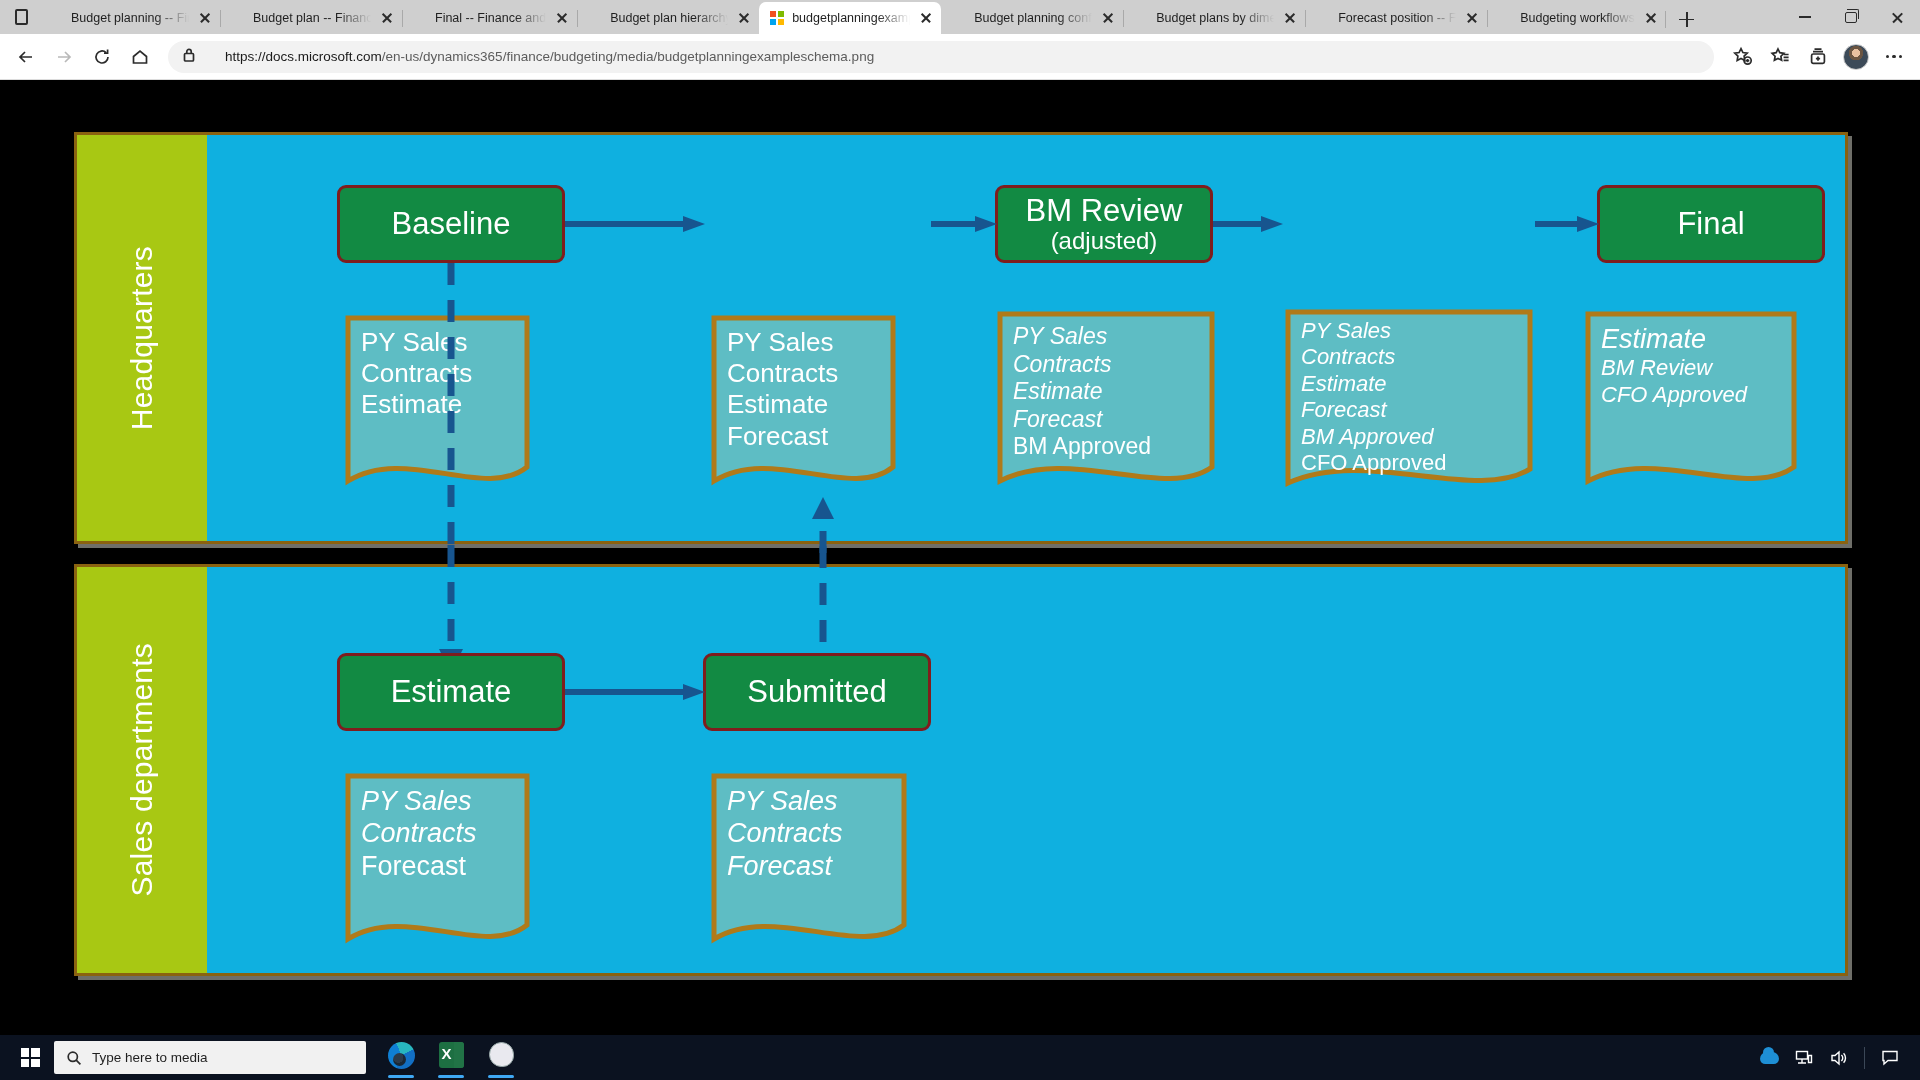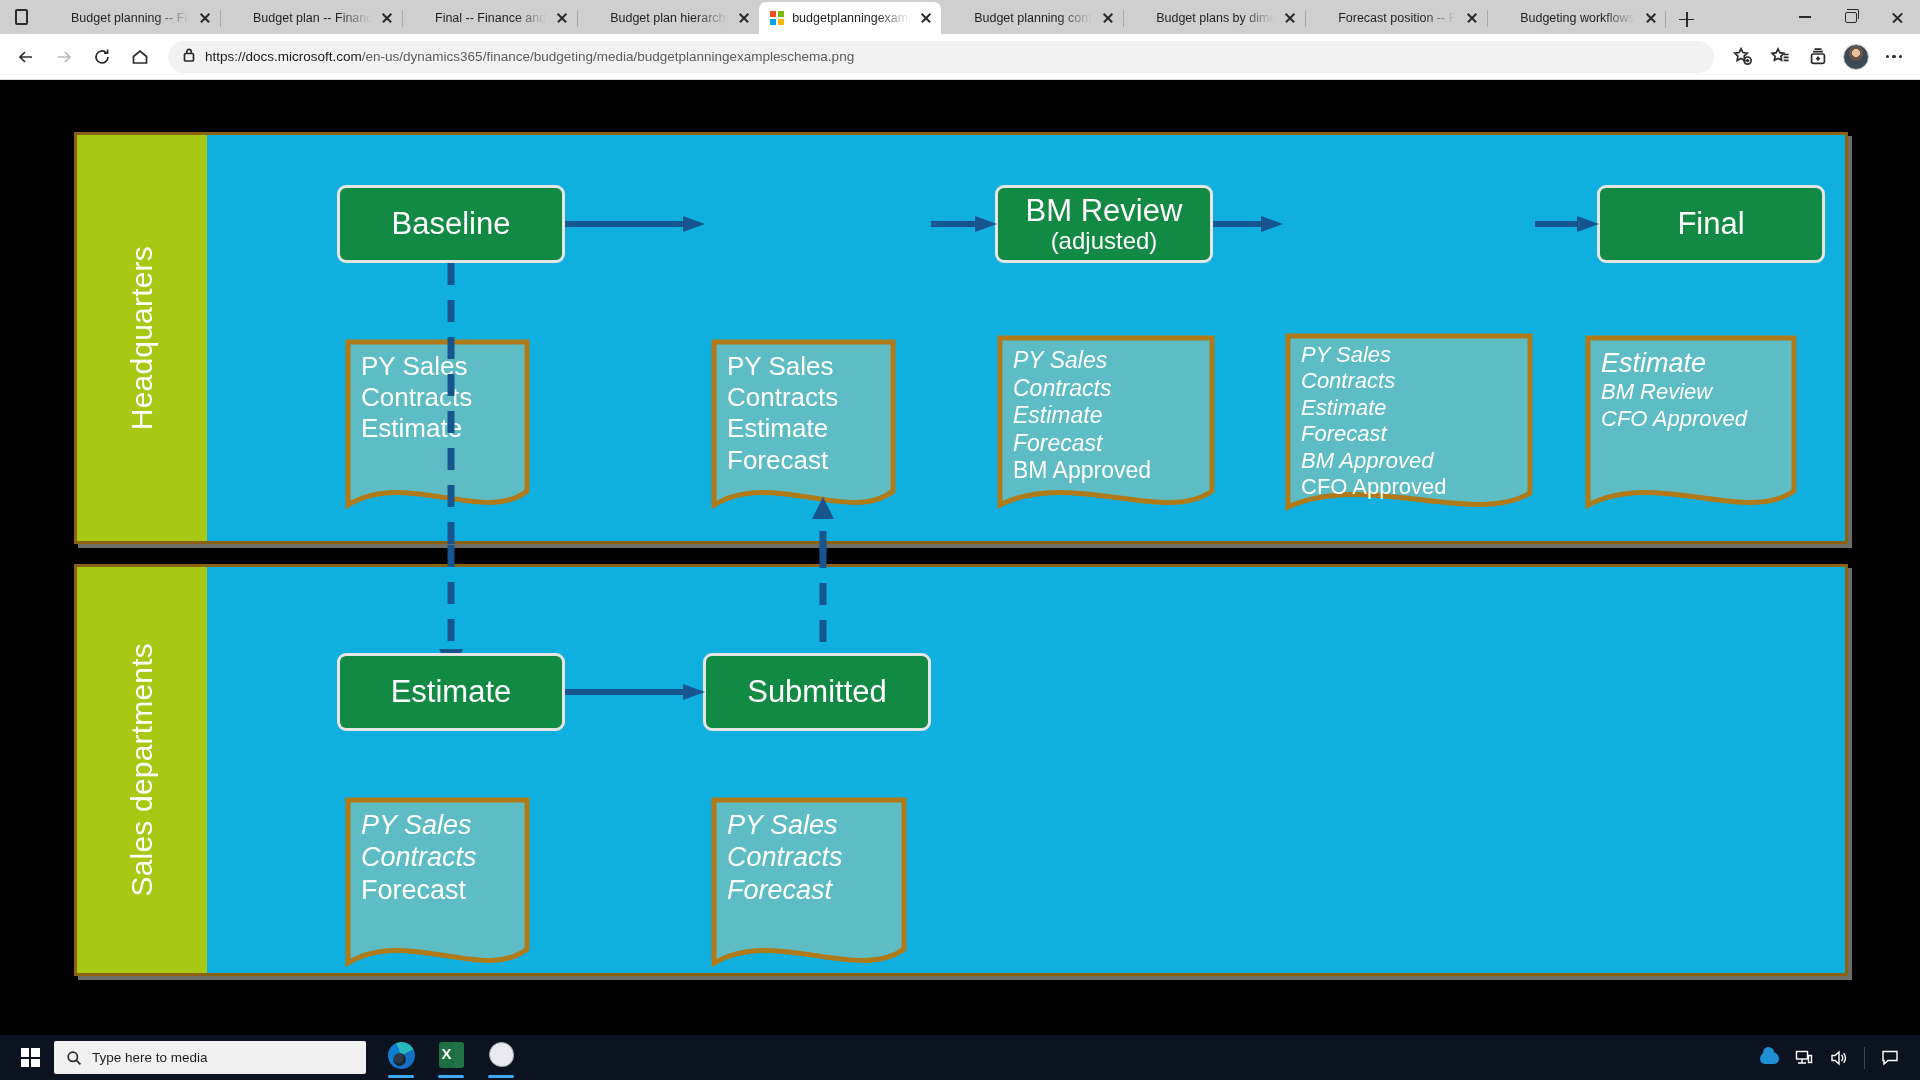--- a/index.html
+++ b/index.html
@@ -85,21 +85,21 @@
   }
   .navbtn { width: 36px; height: 36px; display:flex; align-items:center; justify-content:center; border-radius:4px; }
   .ic { stroke: #2b2b2b; fill: none; stroke-width: 1.7; }
   .ic.dim { stroke: #b9b9b9; }
 
   .omnibox {
     flex: 1 1 auto; height: 32px; background: #f2f2f2; border-radius: 16px;
     display: flex; align-items: center; gap: 9px; padding: 0 14px; margin: 0 8px;
     font-size: 13.5px;
   }
-  .url { color: #5c5c5c; white-space: nowrap; overflow: hidden; }
+  .url { color: #5c5c5c; white-space: nowrap; overflow: hidden; margin-left: 20px; }
   .url b { color: #1a1a1a; font-weight: 400; }
   .nav-right { display: flex; align-items: center; gap: 2px; }
   .avatar {
     width: 26px; height: 26px; border-radius: 50%;
     background: radial-gradient(circle at 50% 34%, #e8c0a0 0 20%, #6b5542 21% 36%, #3c4a58 37% 100%);
     border: 1px solid #cbcbcb;
   }
   .dots { display:flex; gap:3px; }
   .dots i { width:3.5px; height:3.5px; border-radius:50%; background:#2b2b2b; display:block; }
 
@@ -125,30 +125,30 @@
     display: flex; align-items: center; justify-content: center;
   }
   .lane-label span {
     writing-mode: vertical-rl; transform: rotate(180deg);
     color: #fff; font-size: 30px; letter-spacing: .2px;
   }
   .lane-body { position: relative; flex: 1 1 auto; }
 
   
   .proc {
-    position: absolute; background: #128a43; border: 3px solid #e5e5e5;
+    position: absolute; background: #128a43; border: 3px solid #7f1d1d;
     border-radius: 9px; color: #fff; text-align: center;
     display: flex; flex-direction: column; align-items: center; justify-content: center;
     line-height: 1.06;
   }
   .proc .t1 { font-size: 31px; }
   .proc .t2 { font-size: 24px; }
 
   
-  .doc { position: absolute; margin-top: 24px; }
+  .doc { position: absolute; }
   .doc svg { position: absolute; inset: 0; width: 100%; height: 100%; }
   .doc .lines {
     position: absolute; left: 16px; top: 12px; right: 10px;
     color: #fff; line-height: 1.20;
   }
   .doc .lines div { white-space: nowrap; }
   .it { font-style: italic; }
 
   .arrow { position: absolute; }
   .arrow svg { display: block; overflow: visible; }

